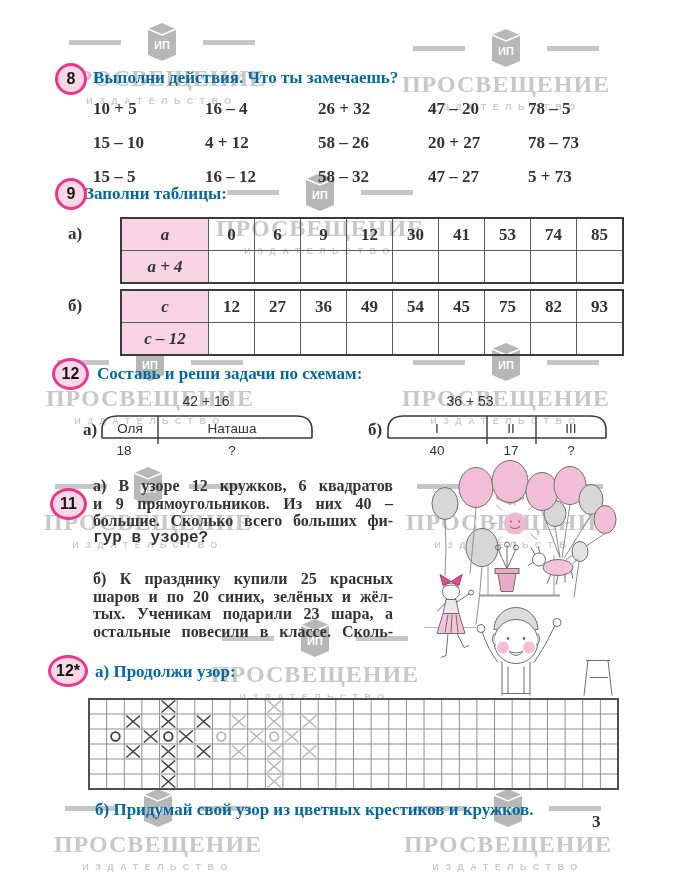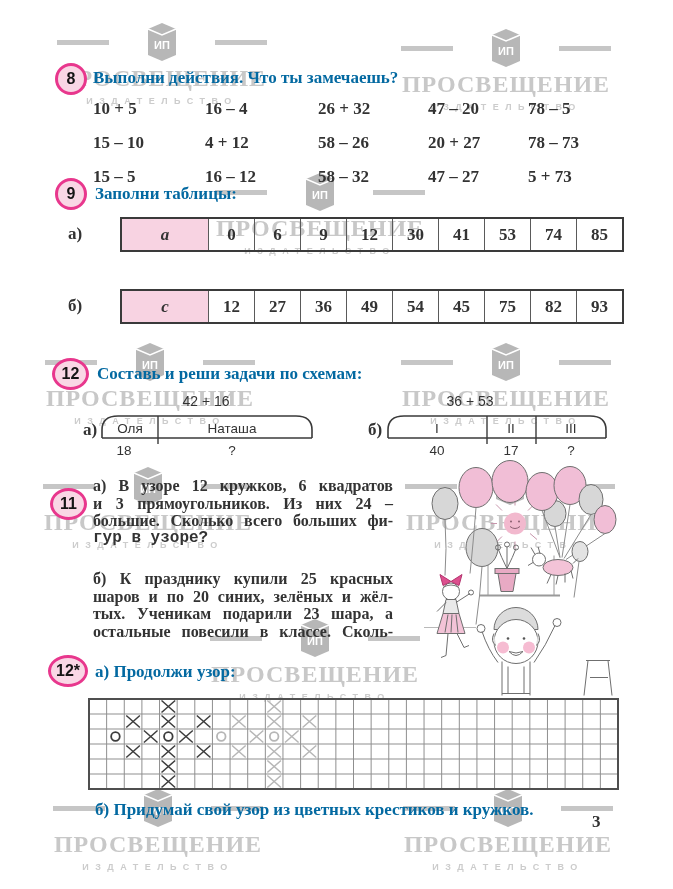--- a/index.html
+++ b/index.html
@@ -1,20 +1,20 @@
 <!DOCTYPE html>
 <html><head>
 <meta charset="utf-8">
 <style>
   html,body{margin:0;padding:0;background:#fff;}
   #page{position:relative;width:673px;height:889px;background:#ffffff;overflow:hidden;
         font-family:"Liberation Serif","DejaVu Serif",serif;color:#333;}
   
   .wm{position:absolute;width:210px;text-align:center;color:#c8c8c8;z-index:0;user-select:none;}
-  .wm-top{display:flex;align-items:center;justify-content:space-between;gap:24px;}
+  .wm-top{display:flex;align-items:center;justify-content:center;gap:24px;}
   .wm-bar{width:52px;height:5px;background:#c6c6c6;}
   .wm-title{font:700 24px "Liberation Serif",serif;letter-spacing:1px;margin-top:3px;color:#c8c8c8;white-space:nowrap;}
   .wm-sub{font:700 9px "Liberation Sans",sans-serif;letter-spacing:6.5px;margin-top:4px;color:#cccccc;white-space:nowrap;}
   
   .z{position:absolute;z-index:1;}
   .badge{position:absolute;z-index:2;border:3px solid #e8378d;background:#f9d7e5;color:#151515;
          font:700 16px/26px "Liberation Sans",sans-serif;text-align:center;border-radius:50%;box-sizing:border-box;}
   .h{position:absolute;z-index:1;font:700 17px "Liberation Serif",serif;color:#0369a1;white-space:nowrap;}
   .lbl{position:absolute;z-index:1;font:700 17px "Liberation Serif",serif;color:#333;}
   .expr-grid{position:absolute;z-index:1;left:93px;top:99px;display:grid;
@@ -183,55 +183,79 @@
     <span>20 + 27</span>
     <span>78 – 73</span>
     <span>15 – 5</span>
     <span>16 – 12</span>
     <span>58 – 32</span>
     <span>47 – 27</span>
     <span>5 + 73</span>
   </div>
 
   <div class="badge" style="left:55px;top:178px;width:32px;height:32px">9</div>
-  <div class="h" style="left:95px;top:184px">Заполни таблицы:</div>
+  <div class="h" style="left:85px;top:184px">Заполни таблицы:</div>
 
   <span class="lbl" style="left:68px;top:224px">а)</span>
   <table class="ptable" style="left:120px;top:217px">
     <tbody>
         <tr>
       <td class="hd">a</td>
       <td>0</td>
       <td>6</td>
       <td>9</td>
       <td>12</td>
       <td>30</td>
       <td>41</td>
       <td>53</td>
       <td>74</td>
       <td>85</td>
     </tr>
+    <tr>
+      <td class="hd">a + 4</td>
+      <td></td>
+          <td></td>
+      <td></td>
+          <td></td>
+      <td></td>
+          <td></td>
+      <td></td>
+          <td></td>
+      <td></td>
+    </tr>
   </tbody>
     </table>
 
   <span class="lbl" style="left:68px;top:296px">б)</span>
   <table class="ptable" style="left:120px;top:289px">
     <tbody>
         <tr>
       <td class="hd">c</td>
       <td>12</td>
       <td>27</td>
       <td>36</td>
       <td>49</td>
       <td>54</td>
       <td>45</td>
       <td>75</td>
       <td>82</td>
       <td>93</td>
     </tr>
+    <tr>
+      <td class="hd">c – 12</td>
+      <td></td>
+          <td></td>
+      <td></td>
+          <td></td>
+      <td></td>
+          <td></td>
+      <td></td>
+          <td></td>
+      <td></td>
+    </tr>
   </tbody>
     </table>
 
   <div class="badge" style="left:52px;top:358px;width:37px;height:32px;border-radius:50%/50%">12</div>
   <div class="h" style="left:97px;top:364px">Составь и реши задачи по схемам:</div>
 
   <span class="lbl" style="left:83px;top:420px">а)</span>
   <svg class="schema" style="left:98px;top:392px" width="224" height="68" viewBox="0 0 224 68">
     <text class="sum" x="108" y="14" text-anchor="middle">42 + 16</text>
     <path d="M4,46 L4,38 Q4,24 20,24 L198,24 Q214,24 214,38 L214,46" fill="none" stroke="#3a3a3a" stroke-width="1.6"></path>
@@ -254,21 +278,21 @@
     <text x="125" y="41" text-anchor="middle">II</text>
     <text x="185" y="41" text-anchor="middle">III</text>
     <text x="51" y="63" text-anchor="middle">40</text>
     <text x="125" y="63" text-anchor="middle">17</text>
     <text x="185" y="63" text-anchor="middle">?</text>
   </svg>
 
   <div class="badge" style="left:50px;top:488px;width:37px;height:32px">11</div>
   <div class="ex11" style="top:477px">
     <span class="jline">а) В узоре 12 кружков,  6 квадратов</span>
-    <span class="jline">и 3 прямоугольников. Из них 24 –</span>
+    <span class="jline">и 9 прямоугольников. Из них 40 –</span>
     <span class="jline">большие. Сколько всего больших фи-</span>
     <span class="jline last">гур в узоре?</span>
   </div>
   <div class="ex11" style="top:570px">
     <span class="jline">б) К празднику купили 25 красных</span>
     <span class="jline">шаров и по 20 синих, зелёных и жёл-</span>
     <span class="jline">тых. Ученикам подарили 23 шара, а</span>
     <span class="jline">остальные повесили в классе. Сколь-</span>
   </div>
 

